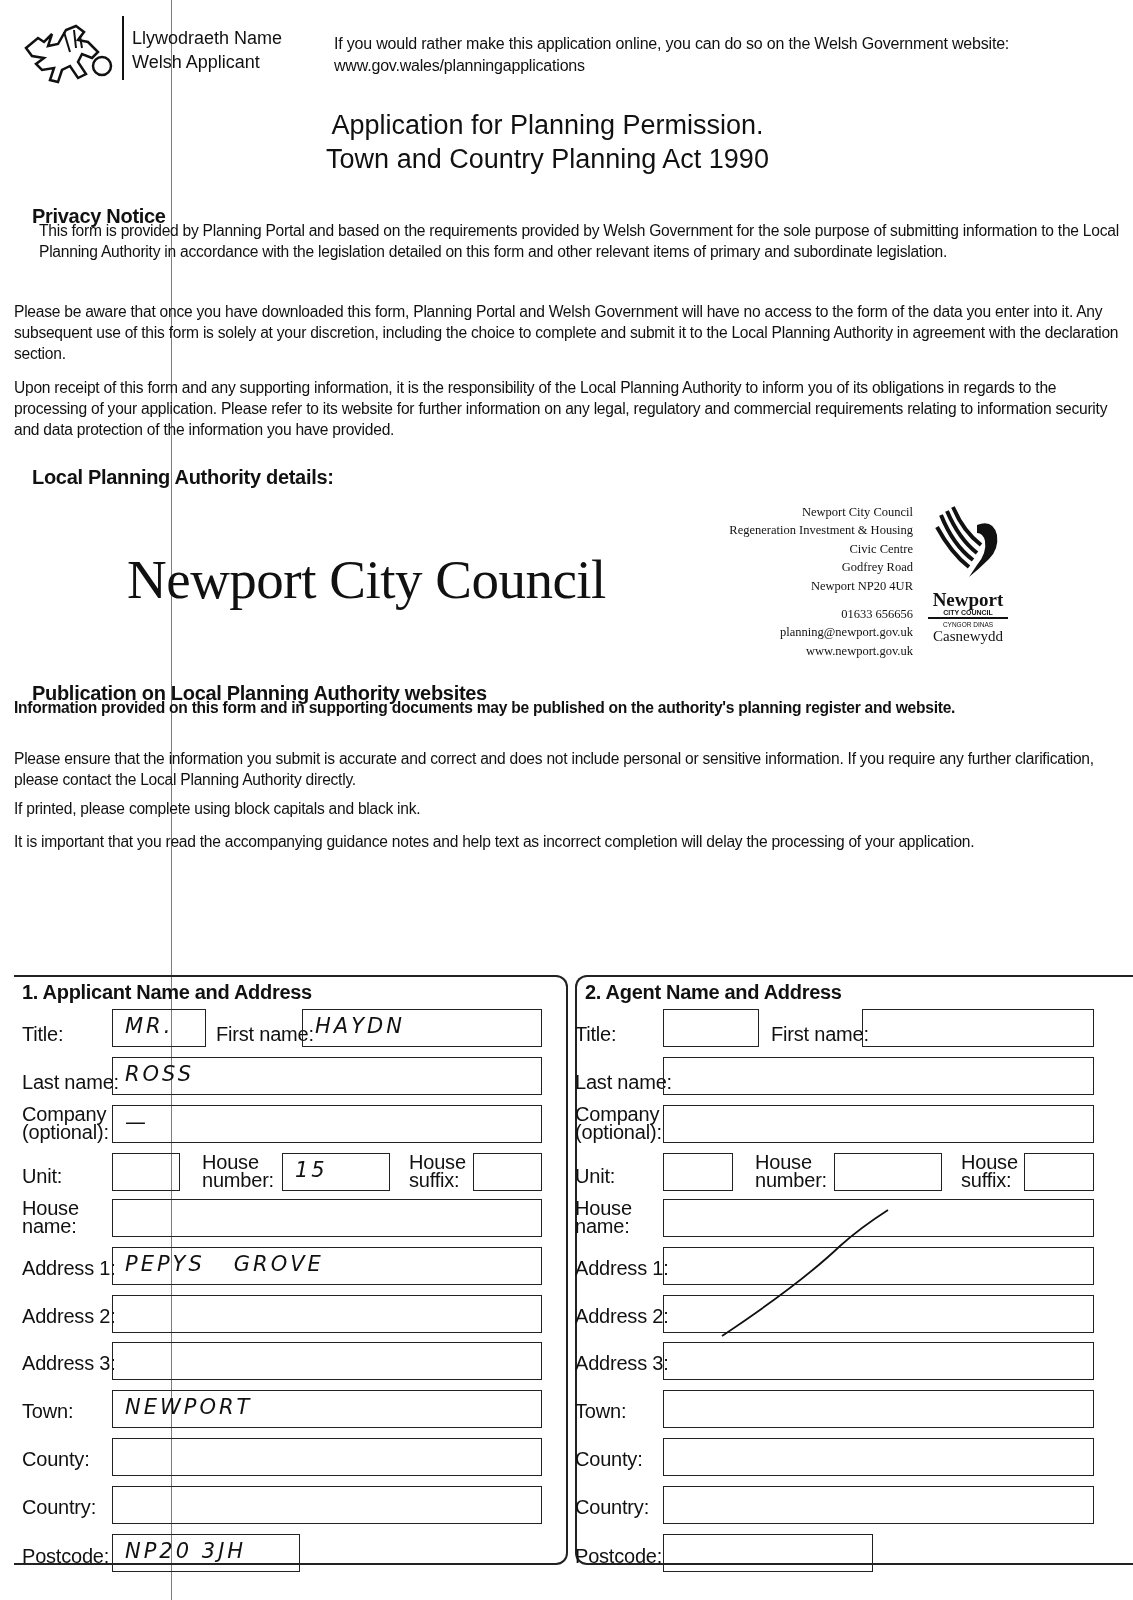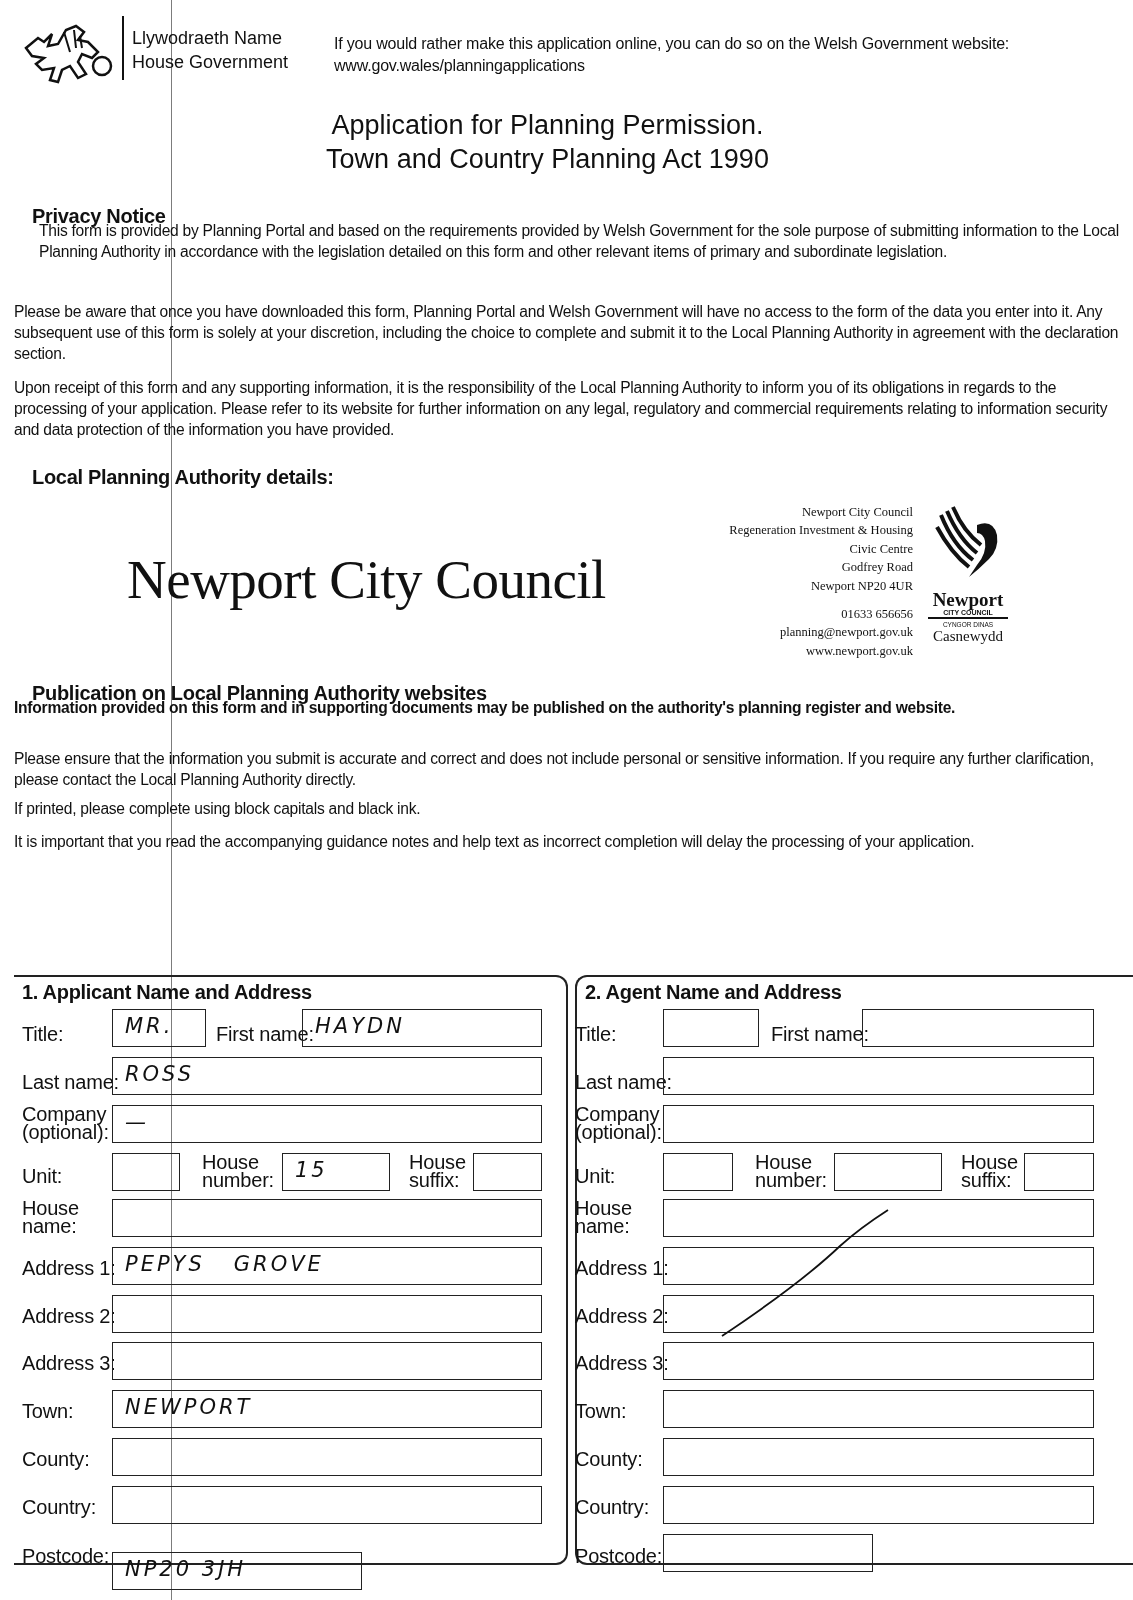--- a/index.html
+++ b/index.html
@@ -45,21 +45,21 @@
 <div class="scanline"></div>
 
 <svg class="abs wg-logo" viewBox="0 0 95 70">
   <path d="M8 30 L20 20 L26 24 L34 16 L30 28 L40 26 L48 12 L58 8 L66 14 L60 22 L70 24 L80 34 L74 40 L64 36 L60 44 L68 56 L60 60 L52 48 L44 52 L40 64 L32 62 L36 50 L24 52 L18 46 L26 40 L14 38 Z" fill="none" stroke="#111" stroke-width="2.5"></path>
   <circle cx="84" cy="48" r="9" fill="none" stroke="#111" stroke-width="2.5"></circle>
   <path d="M46 14 L52 34 M56 12 L58 30 M62 18 L64 30" stroke="#111" stroke-width="2"></path>
 </svg>
 <div class="abs wg-divider"></div>
 <div class="abs wg-text">
   <div>Llywodraeth Name</div>
-  <div>House Government</div>
+  <div>Welsh Applicant</div>
 </div>
 <div class="abs online-note">
   <div>If you would rather make this application online, you can do so on the Welsh Government website:</div>
   <div>www.gov.wales/planningapplications</div>
 </div>
 
 <div class="abs main-title">
   <div>Application for Planning Permission.</div>
   <div>Town and Country Planning Act 1990</div>
 </div>
@@ -135,21 +135,21 @@
   <div class="fl" style="left:8px; top:425px;">Town:</div>
   <div class="box" style="left:98px; top:413px; width:430px; height:38px;">NEWPORT</div>
 
   <div class="fl" style="left:8px; top:473px;">County:</div>
   <div class="box" style="left:98px; top:461px; width:430px; height:38px;"></div>
 
   <div class="fl" style="left:8px; top:521px;">Country:</div>
   <div class="box" style="left:98px; top:509px; width:430px; height:38px;"></div>
 
   <div class="fl" style="left:8px; top:570px;">Postcode:</div>
-  <div class="box" style="left:98px; top:557px; width:250px; height:38px;margin-top:18px;">NP20 3JH</div>
+  <div class="box" style="left:98px; top:557px; width:188px; height:38px;">NP20 3JH</div>
 </div>
 
 <div class="panel right">
   <div class="panel-title">2. Agent Name and Address</div>
 
   <div class="fl" style="left:-2px; top:48px;">Title:</div>
   <div class="box" style="left:86px; top:32px; width:96px; height:38px;"></div>
   <div class="fl" style="left:194px; top:48px;">First name:</div>
   <div class="box" style="left:285px; top:32px; width:232px; height:38px;"></div>
 

